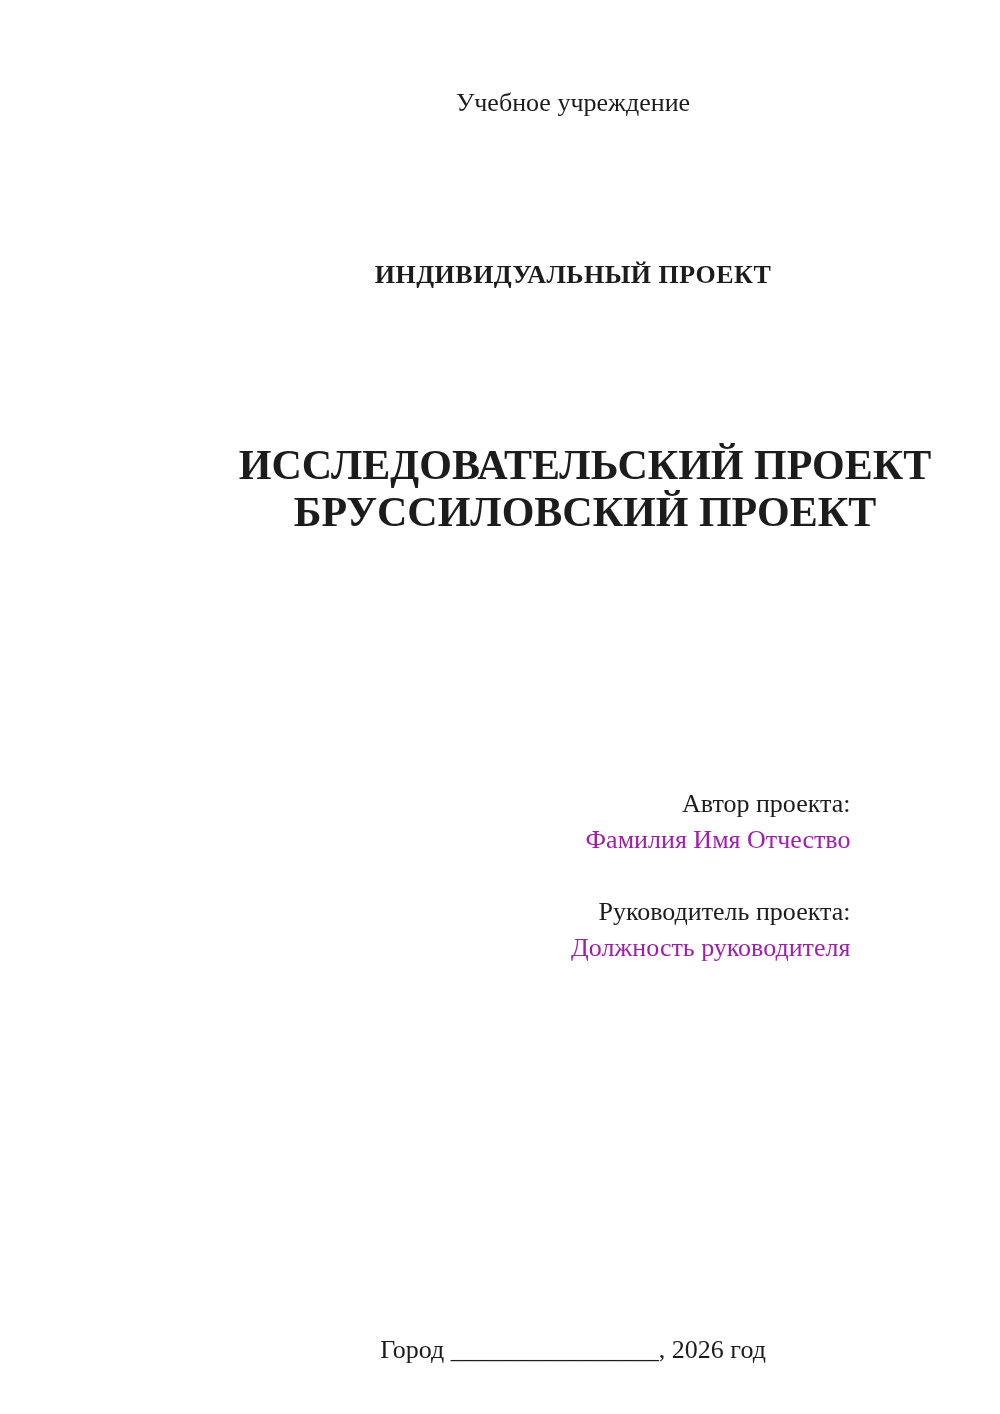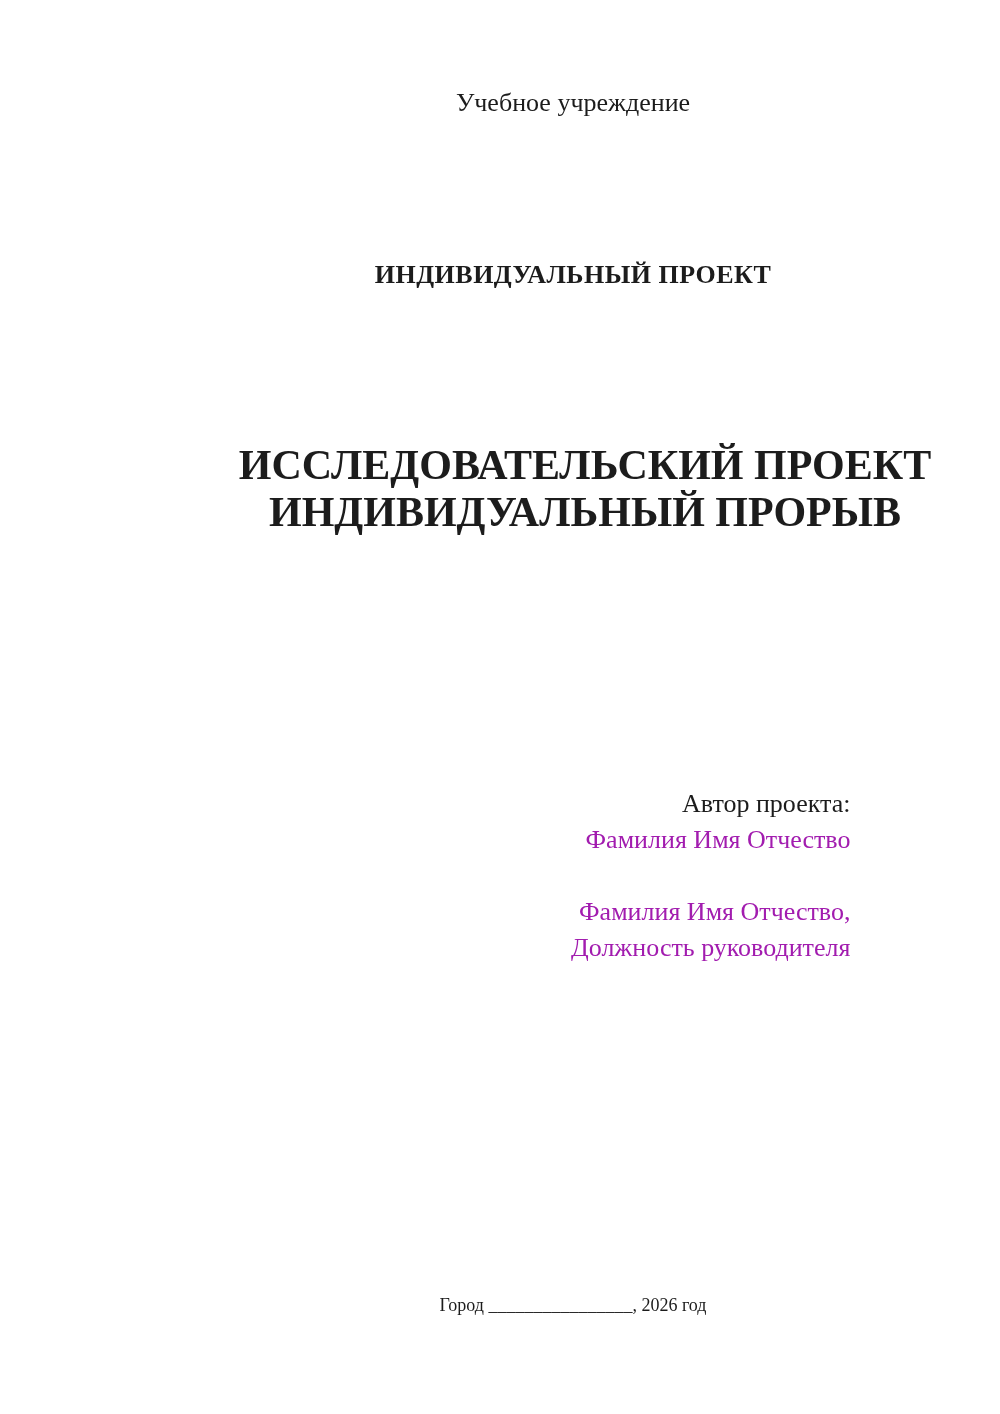--- a/index.html
+++ b/index.html
@@ -54,44 +54,44 @@
     text-align: right;
     white-space: nowrap;
   }
   .credits-block .spacer-line {
     height: 36px;
   }
   .placeholder-text {
     color: #a21caf;
   }
   .footer-line {
-    top: 1289px;
-    font-size: 18px;
+    top: 1334px;
+    font-size: 26px;
     line-height: 32px;
   }
 </style>
 </head>
 <body>
 
 <div class="page">
 
   <div class="centered-band institution">Учебное учреждение</div>
 
   <div class="centered-band project-type">ИНДИВИДУАЛЬНЫЙ ПРОЕКТ</div>
 
   <h1 class="centered-band main-title">
     <span>ИССЛЕДОВАТЕЛЬСКИЙ ПРОЕКТ</span><br>
-    <span>ИНДИВИДУАЛЬНЫЙ ПРОРЫВ</span>
+    <span>БРУССИЛОВСКИЙ ПРОЕКТ</span>
   </h1>
 
   <div class="credits-block">
     <div>Автор проекта:</div>
     <div class="placeholder-text">Фамилия Имя Отчество</div>
     <div class="spacer-line"></div>
-    <div class="placeholder-text">Фамилия Имя Отчество,</div>
+    <div>Руководитель проекта:</div>
     <div class="placeholder-text">Должность руководителя</div>
   </div>
 
   <div class="centered-band footer-line">
     <span>Город</span>
     <span>________________</span><span>, 2026 год</span>
   </div>
 
 </div>
 

